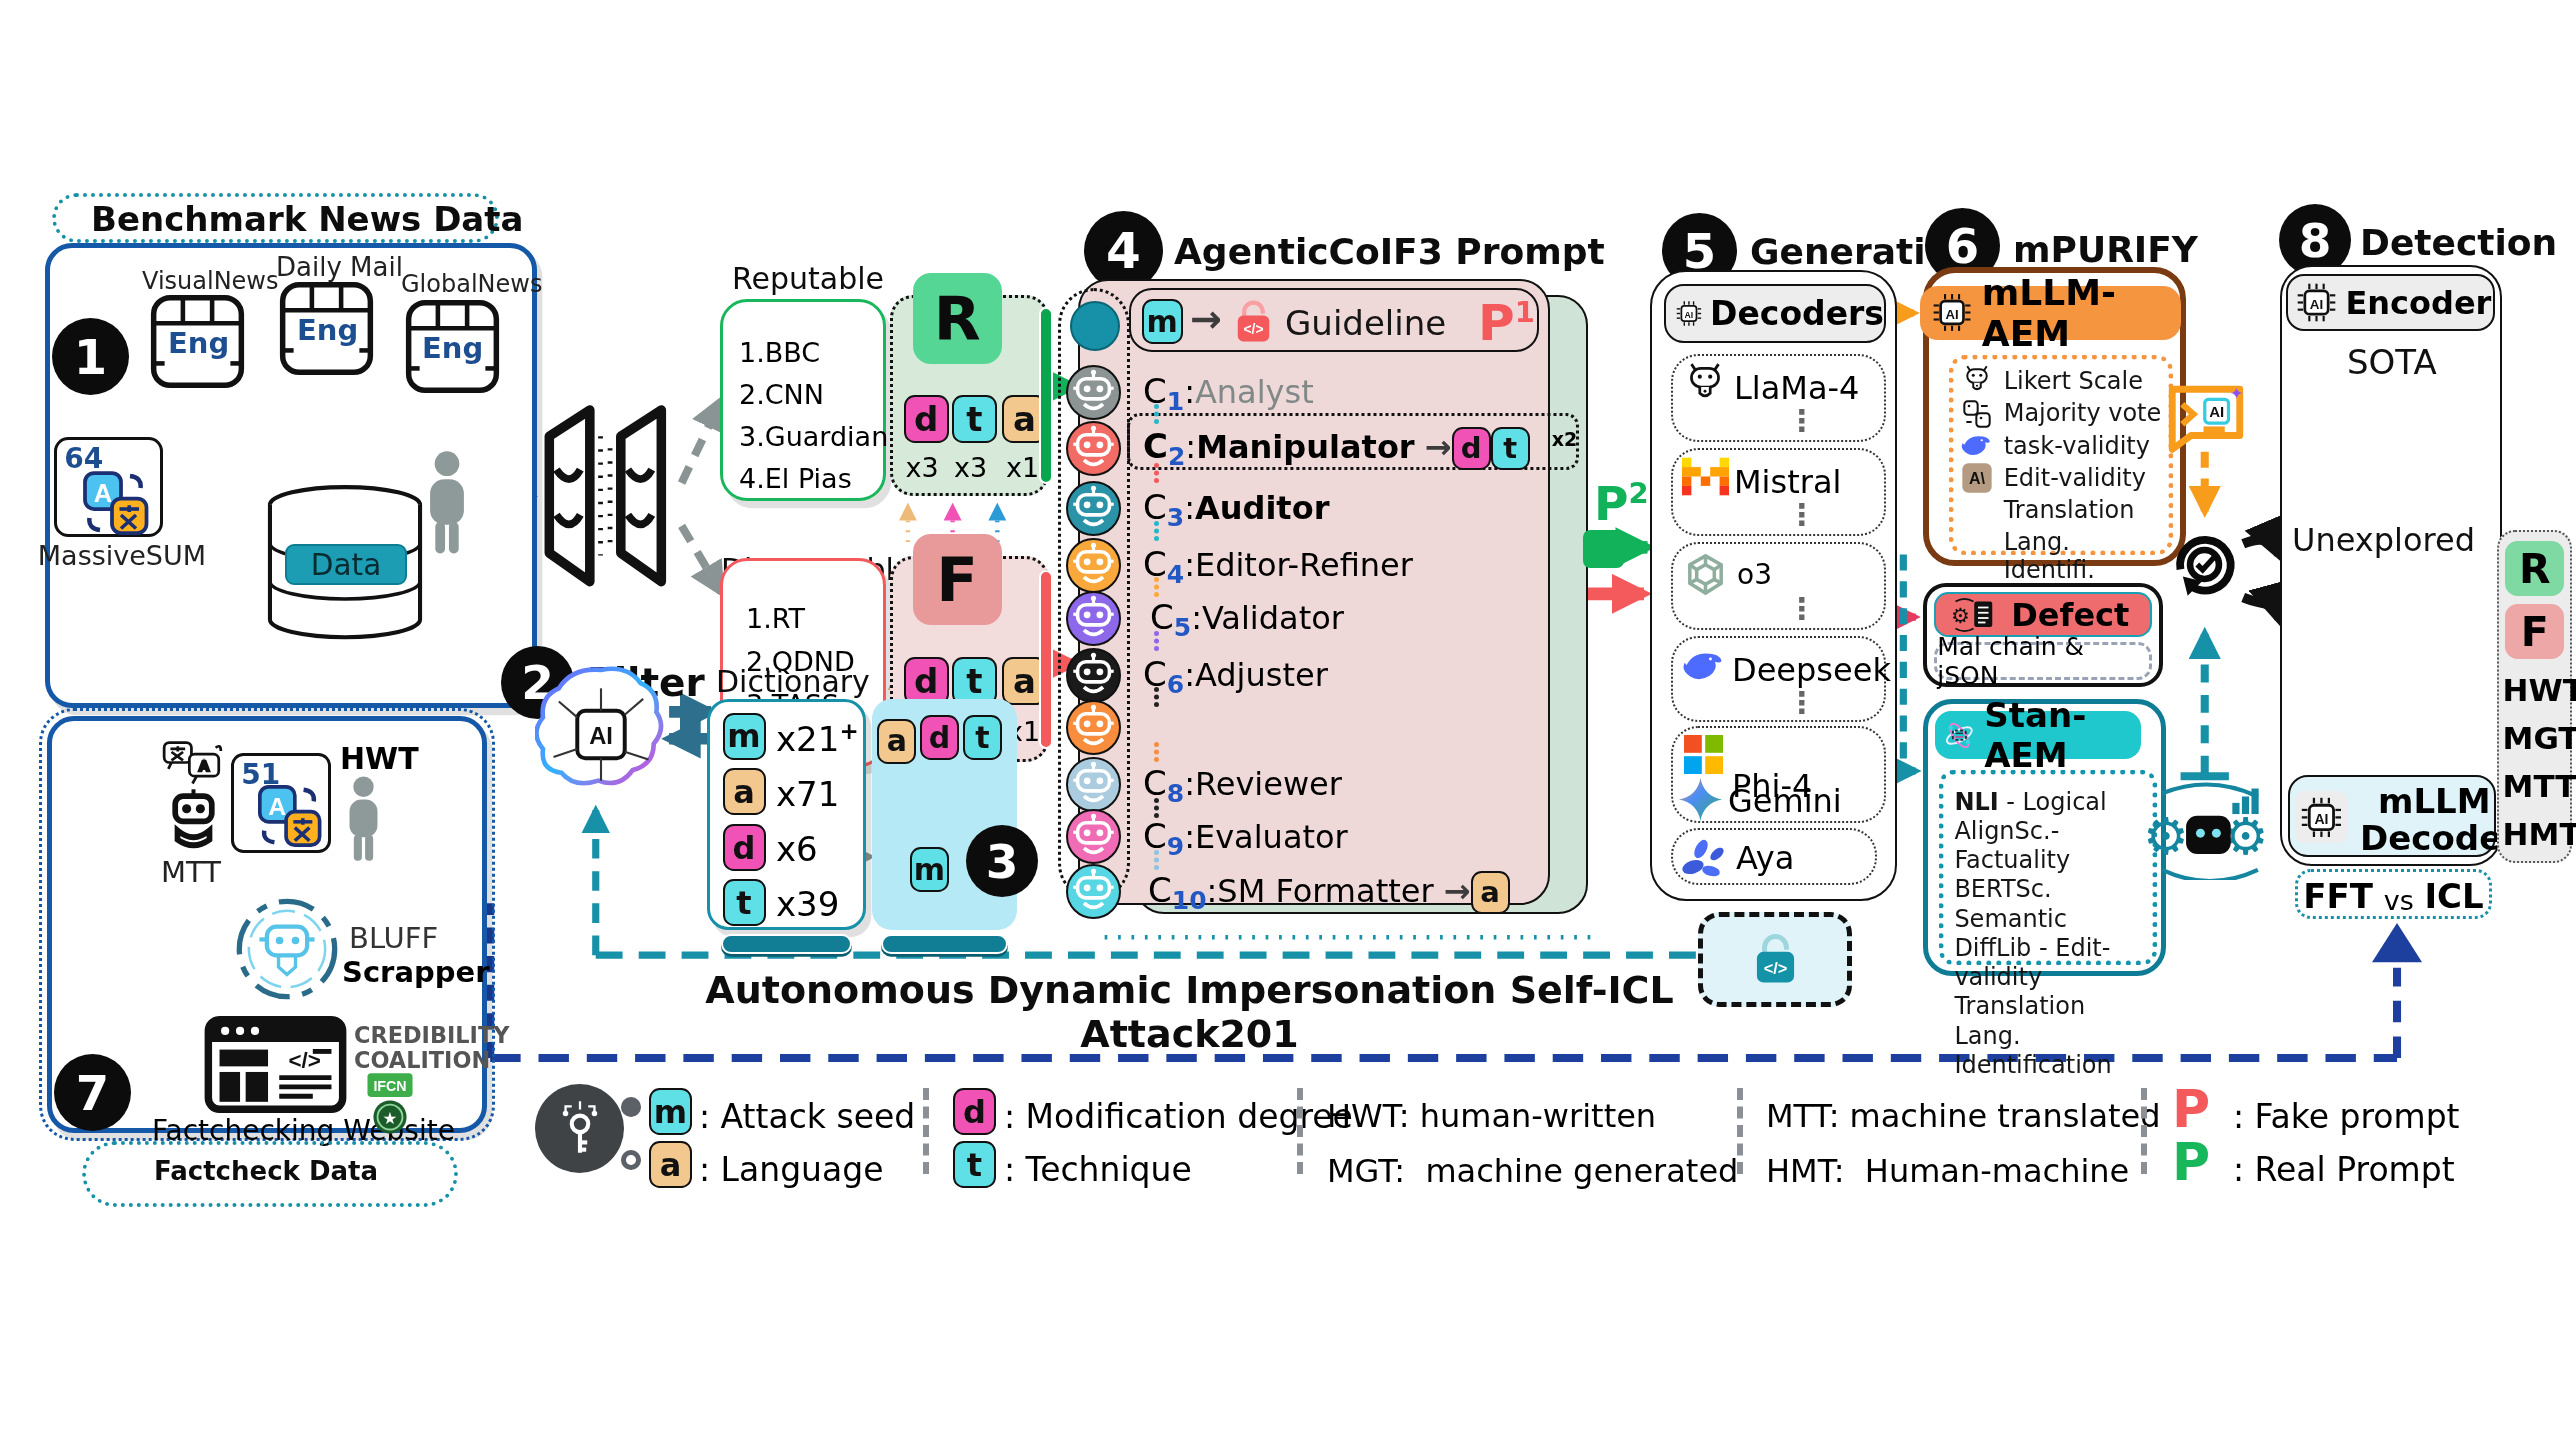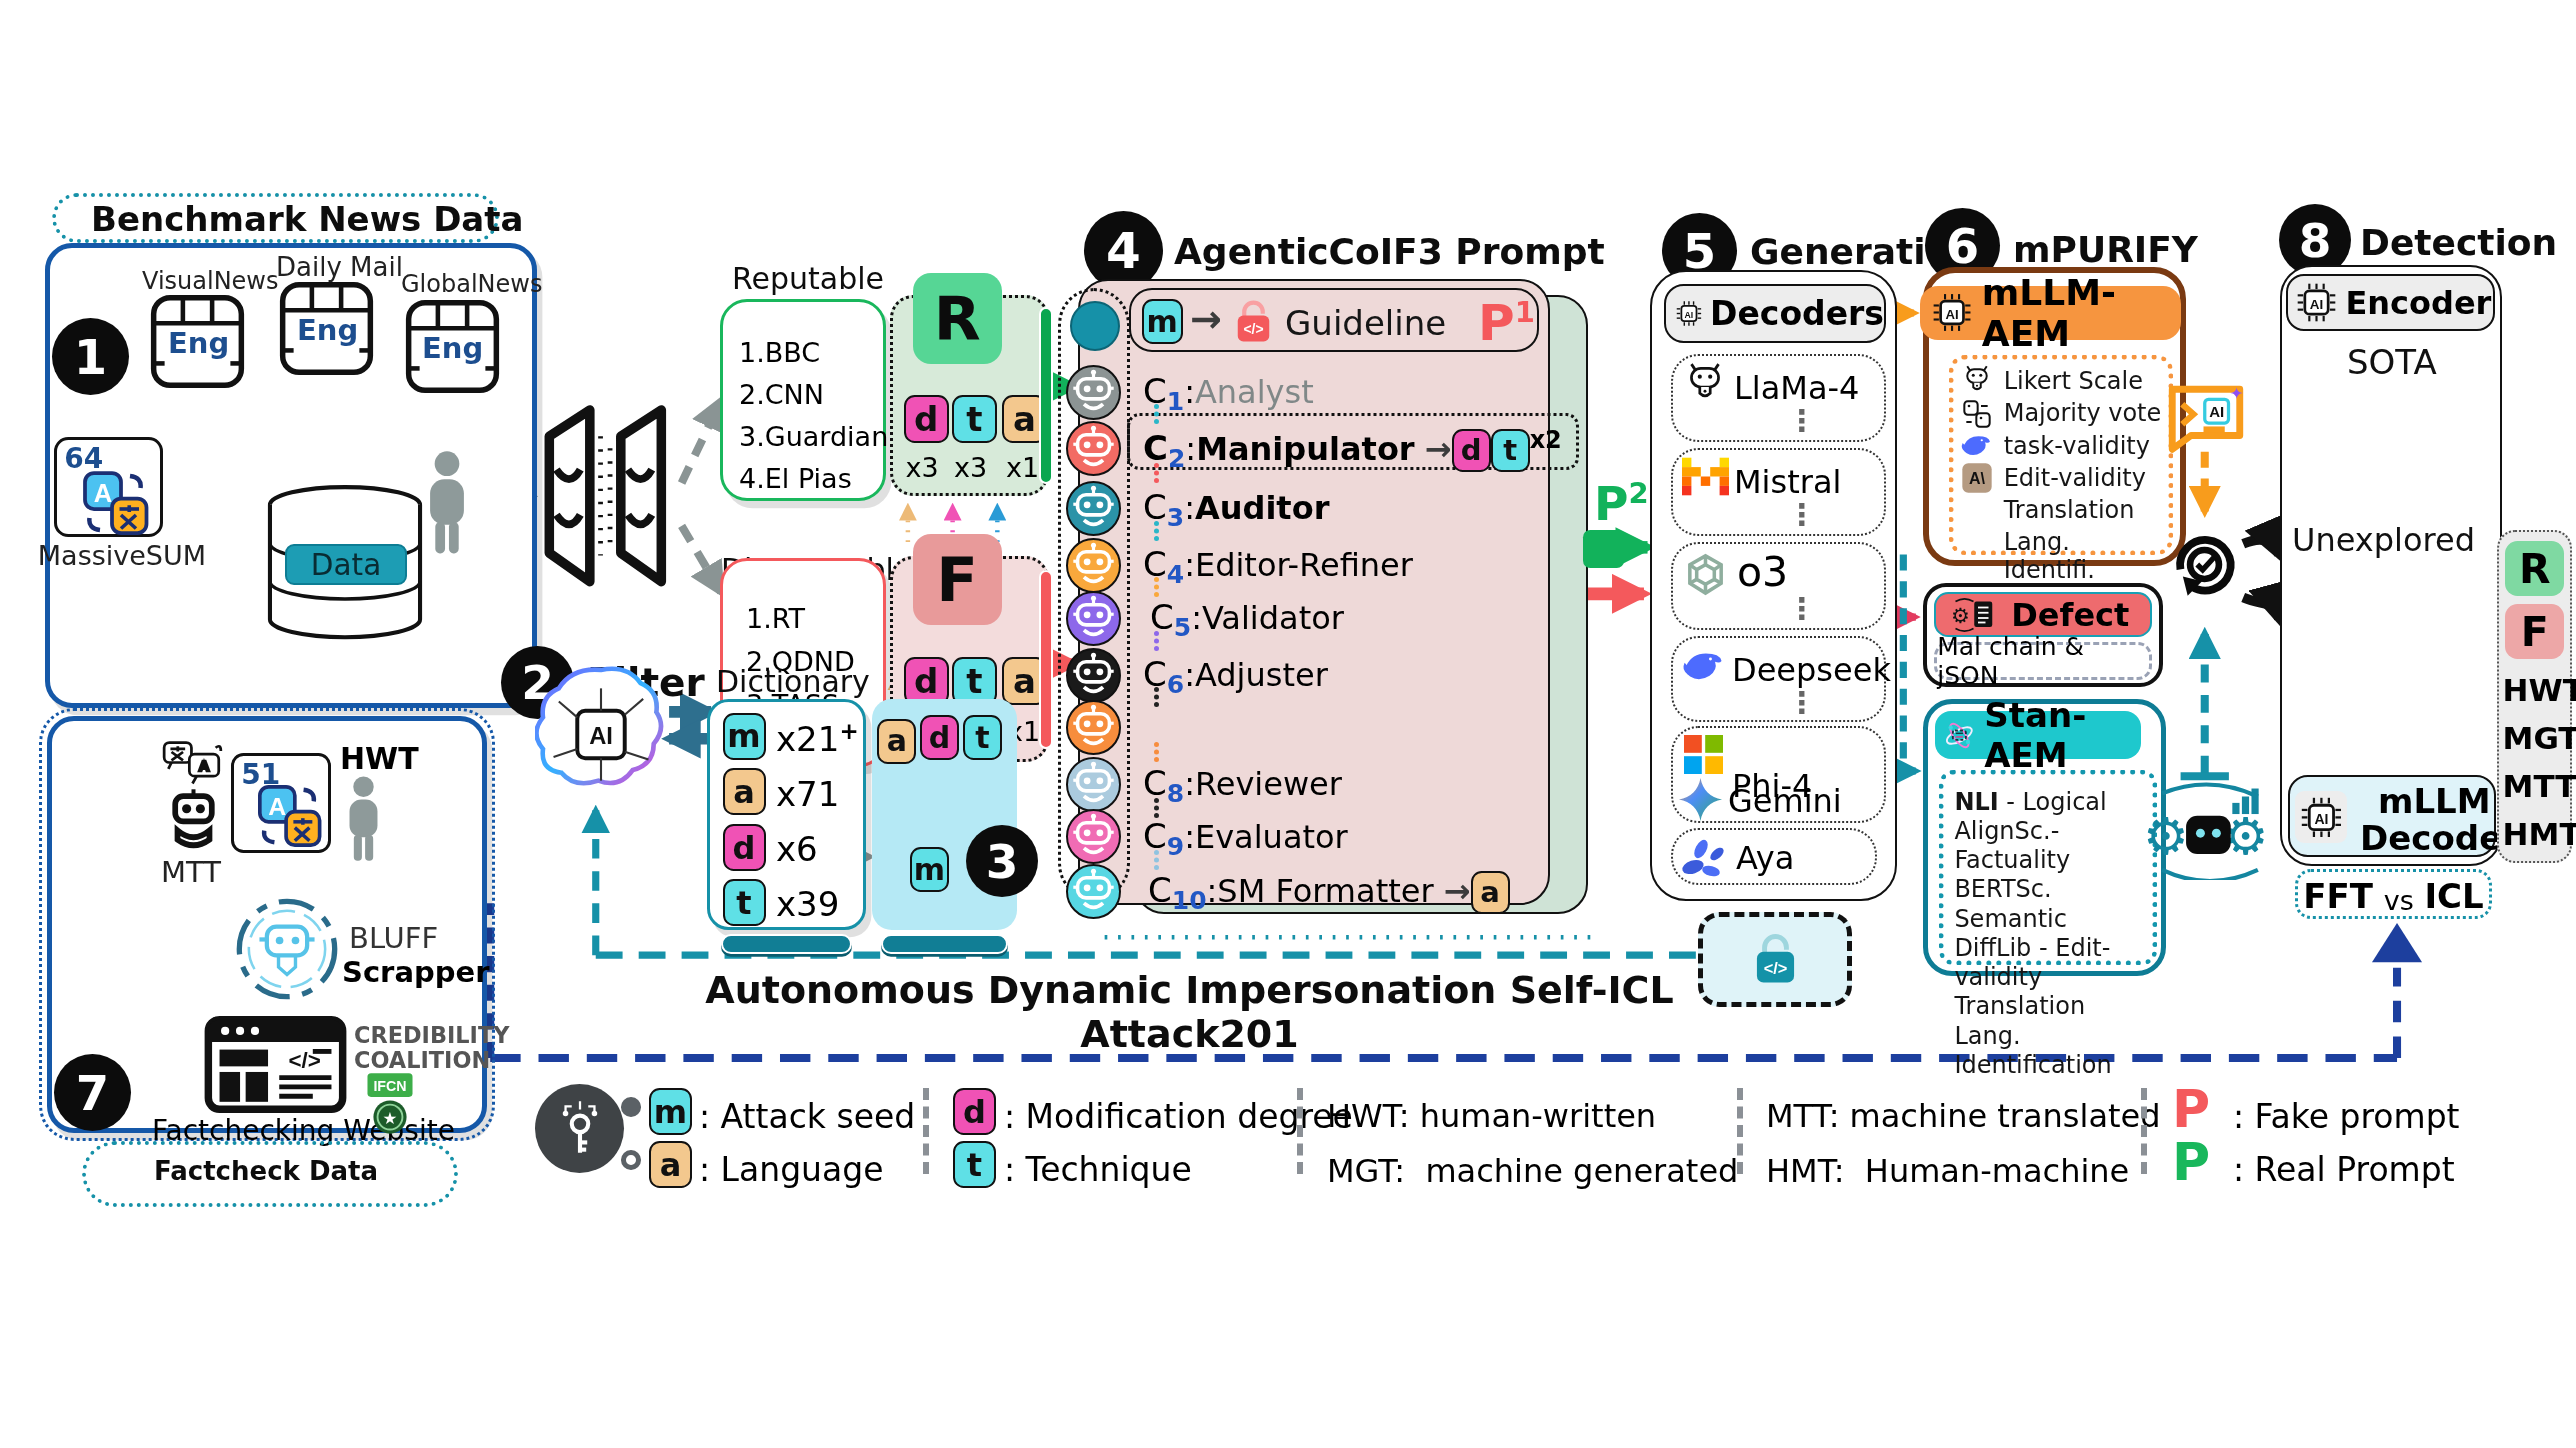--- a/index.html
+++ b/index.html
@@ -453,21 +453,21 @@
         <path d="M15 35 q9 8 18 0" fill="none" stroke="#fff" stroke-width="3.4"></path>
       </svg>
     </div>
 
   <div class="abs" style="left:1143px;top:371px;font-size:32px;">
     <span style="font-size:34px;">C</span><sub style="color:#2257c4;font-weight:700;font-size:25px;">1</sub>:<span style="color:#808888;">Analyst</span>
   </div>
   <div class="abs" style="left:1127px;top:413px;width:452px;height:57px;border:3.6px dotted #111;border-radius:12.5px;"></div>
   <div class="abs" style="left:1143px;top:426px;font-size:32px;">
     <span style="font-size:34px;font-weight:700;">C</span><sub style="color:#2257c4;font-weight:700;font-size:25px;">2</sub>:<span style="font-weight:700;">Manipulator</span>
-    <span style="font-weight:900;color:#3c3c3c;">→</span><span class="chip cd" style="width:39px;height:43px;font-size:29px;">d</span><span class="chip ct" style="width:39px;height:43px;font-size:29px;">t</span><sup style="font-size:24px;font-weight:700;">x2</sup>
+    <span style="font-weight:900;color:#3c3c3c;">→</span><span class="chip cd" style="width:39px;height:43px;font-size:29px;">d</span><span class="chip ct" style="width:39px;height:43px;font-size:29px;">t</span><sup style="font-size:19px;font-weight:700;padding-left:22px;">x2</sup>
   </div>
   <div class="abs" style="left:1143px;top:487px;font-size:32px;">
     <span style="font-size:34px;">C</span><sub style="color:#2257c4;font-weight:700;font-size:25px;">3</sub>:<span style="font-weight:700;">Auditor</span>
   </div>
   <div class="abs" style="left:1143px;top:544px;font-size:32px;">
     <span style="font-size:34px;">C</span><sub style="color:#2257c4;font-weight:700;font-size:25px;">4</sub>:<span>Editor-Refiner</span>
   </div>
   <div class="abs" style="left:1150px;top:597px;font-size:32px;">
     <span style="font-size:34px;">C</span><sub style="color:#2257c4;font-weight:700;font-size:25px;">5</sub>:<span>Validator</span>
   </div>
@@ -553,21 +553,21 @@
     <span class="abs mono-dots" style="left:114px;top:47px;font-size:30px;">⋮</span>
   </div>
   <div class="abs" style="left:1671px;top:542px;width:215px;height:88px;border:2.7px dotted #333;border-radius:27px;">
     <span class="abs" style="left:9px;top:7.2px;width:47px;height:47px;">
         <svg class="icon" viewBox="0 0 48 48" fill="none" stroke="#8fae9e" stroke-width="3.6">
           <path d="M24 5 L40 14 V33 L24 43 L8 33 V14 Z"></path>
           <path d="M24 14 L33 19 V29 L24 34 L15 29 V19 Z"></path>
           <path d="M24 5 V14 M40 14 L33 19 M40 33 L33 29 M24 43 V34 M8 33 L15 29 M8 14 L15 19"></path>
         </svg>
       </span>
-    <span class="abs" style="left:64px;top:4px;font-size:41px;text-align:center;">o3</span>
+    <span class="abs" style="left:64px;top:14px;font-size:28px;text-align:center;">o3</span>
     <span class="abs mono-dots" style="left:114px;top:47px;font-size:30px;">⋮</span>
   </div>
   <div class="abs" style="left:1671px;top:636px;width:215px;height:86px;border:2.7px dotted #333;border-radius:27px;">
     <span class="abs" style="left:7.2px;top:7.2px;width:48px;height:41px;">
         <svg class="icon" viewBox="0 0 52 44" fill="#4d6bfe">
           <path d="M7 22 q6 -13 21 -13 q15 0 17 8 q-2 3 -7 1 q3 9 -6 15 q-11 7 -21 1 q-7 -4 -4 -12 z"></path>
           <path d="M5 19 q-4 8 4 13 l3 -5 z"></path>
           <circle cx="33" cy="15" r="1.6" fill="#fff"></circle>
         </svg>
       </span>

